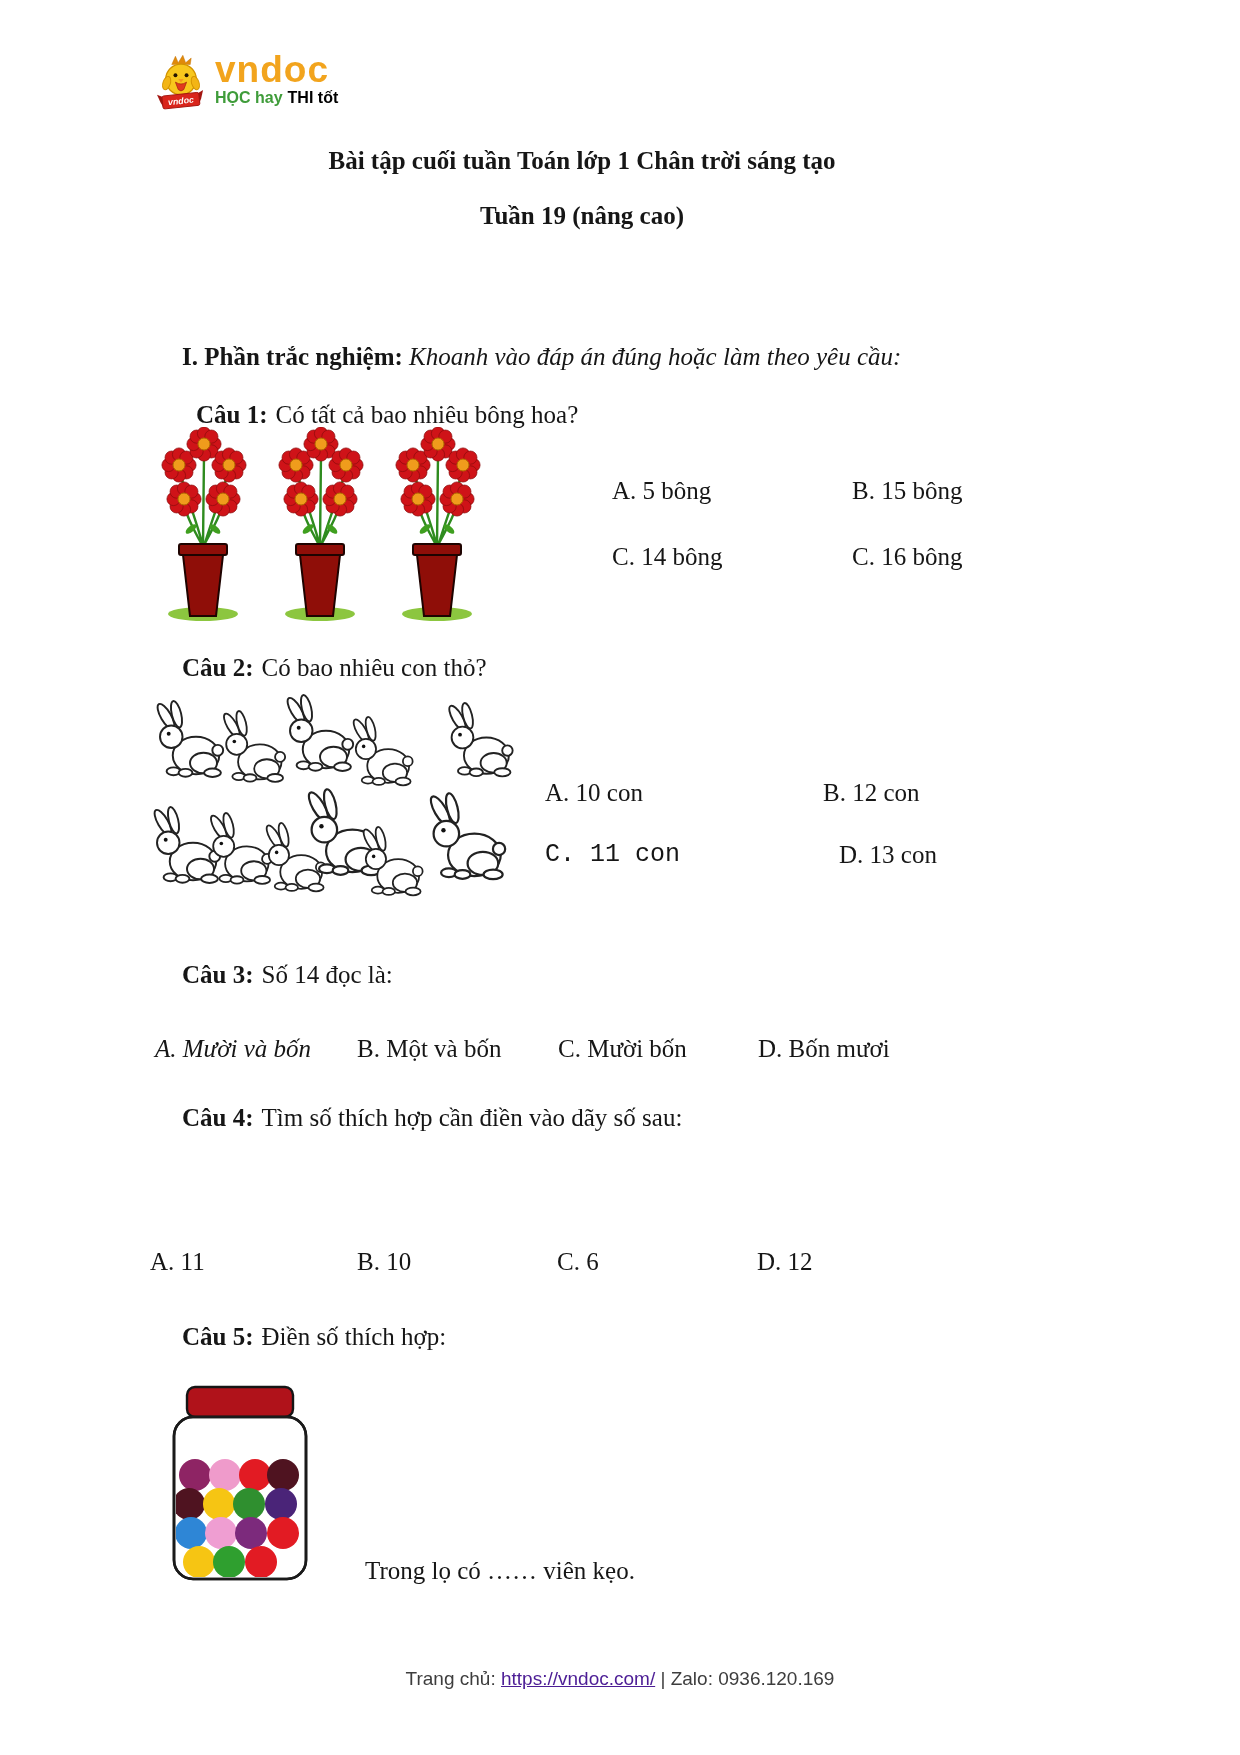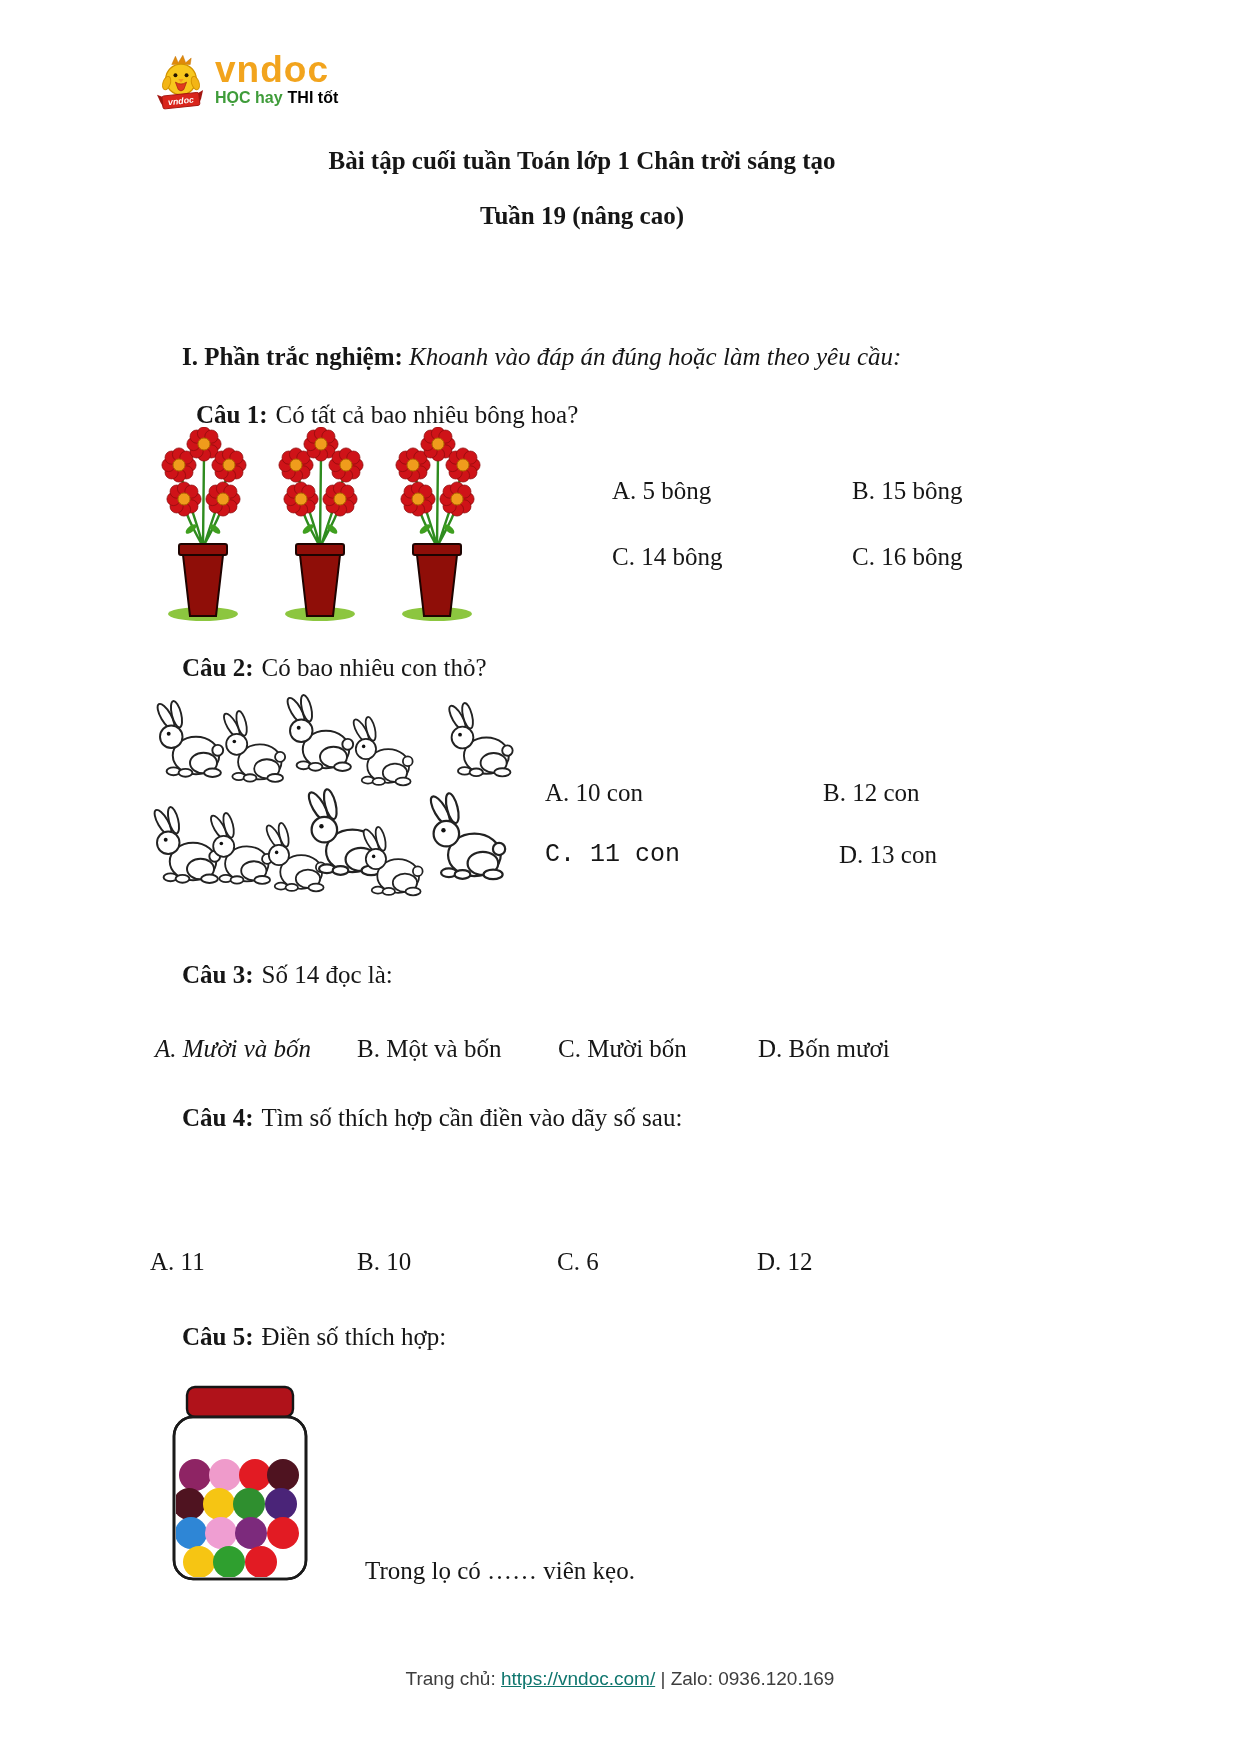--- a/index.html
+++ b/index.html
@@ -18,21 +18,21 @@
         font-family:"Liberation Sans",sans-serif;}
   .logo-text{display:flex;flex-direction:column;}
   .logo-brand{font-size:37px;font-weight:bold;color:#f2a41d;line-height:0.85;letter-spacing:1px;}
   .logo-tag{font-size:16px;font-weight:bold;margin-top:4px;white-space:nowrap;}
   .tag-green{color:#3f9c3a;}
   .tag-red{color:#000000;margin-left:5px;}
 
   
   .footer{left:0;top:1668px;width:1240px;text-align:center;
           font-family:"Liberation Sans",sans-serif;font-size:19px;color:#3d3d3d;}
-  .footer a{color:#0f766e;text-decoration:underline;cursor:pointer;}
+  .footer a{color:#4c1d95;text-decoration:underline;cursor:pointer;}
 
   svg{display:block;}
 </style>
 </head>
 <body>
 
 <div class="page">
 
   <div class="abs logo">
     <svg width="50" height="60" viewBox="0 0 54 64">

